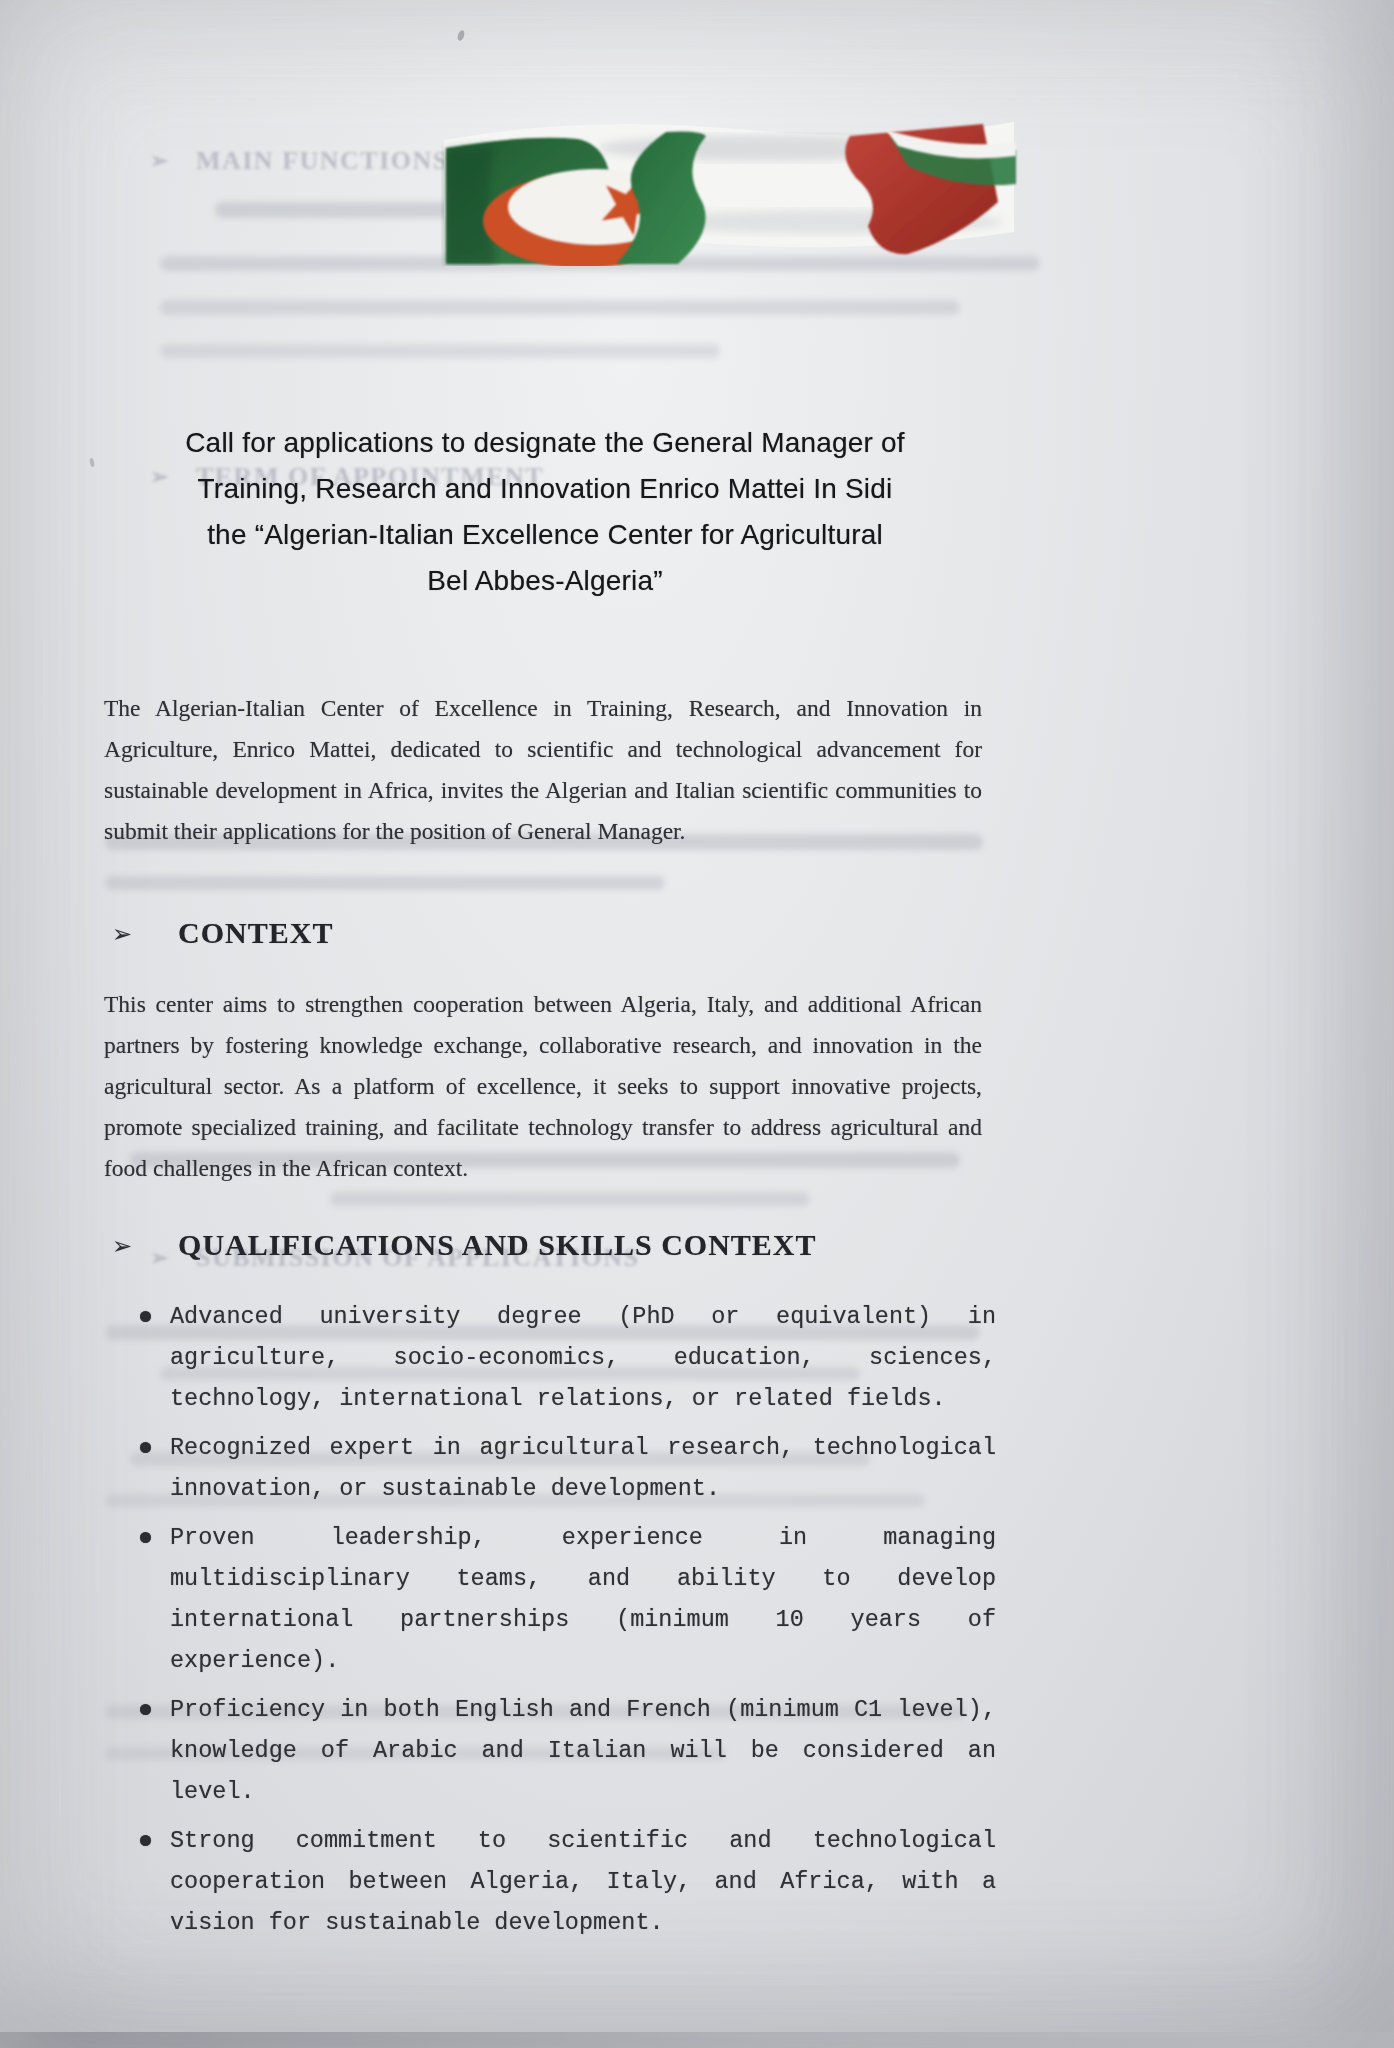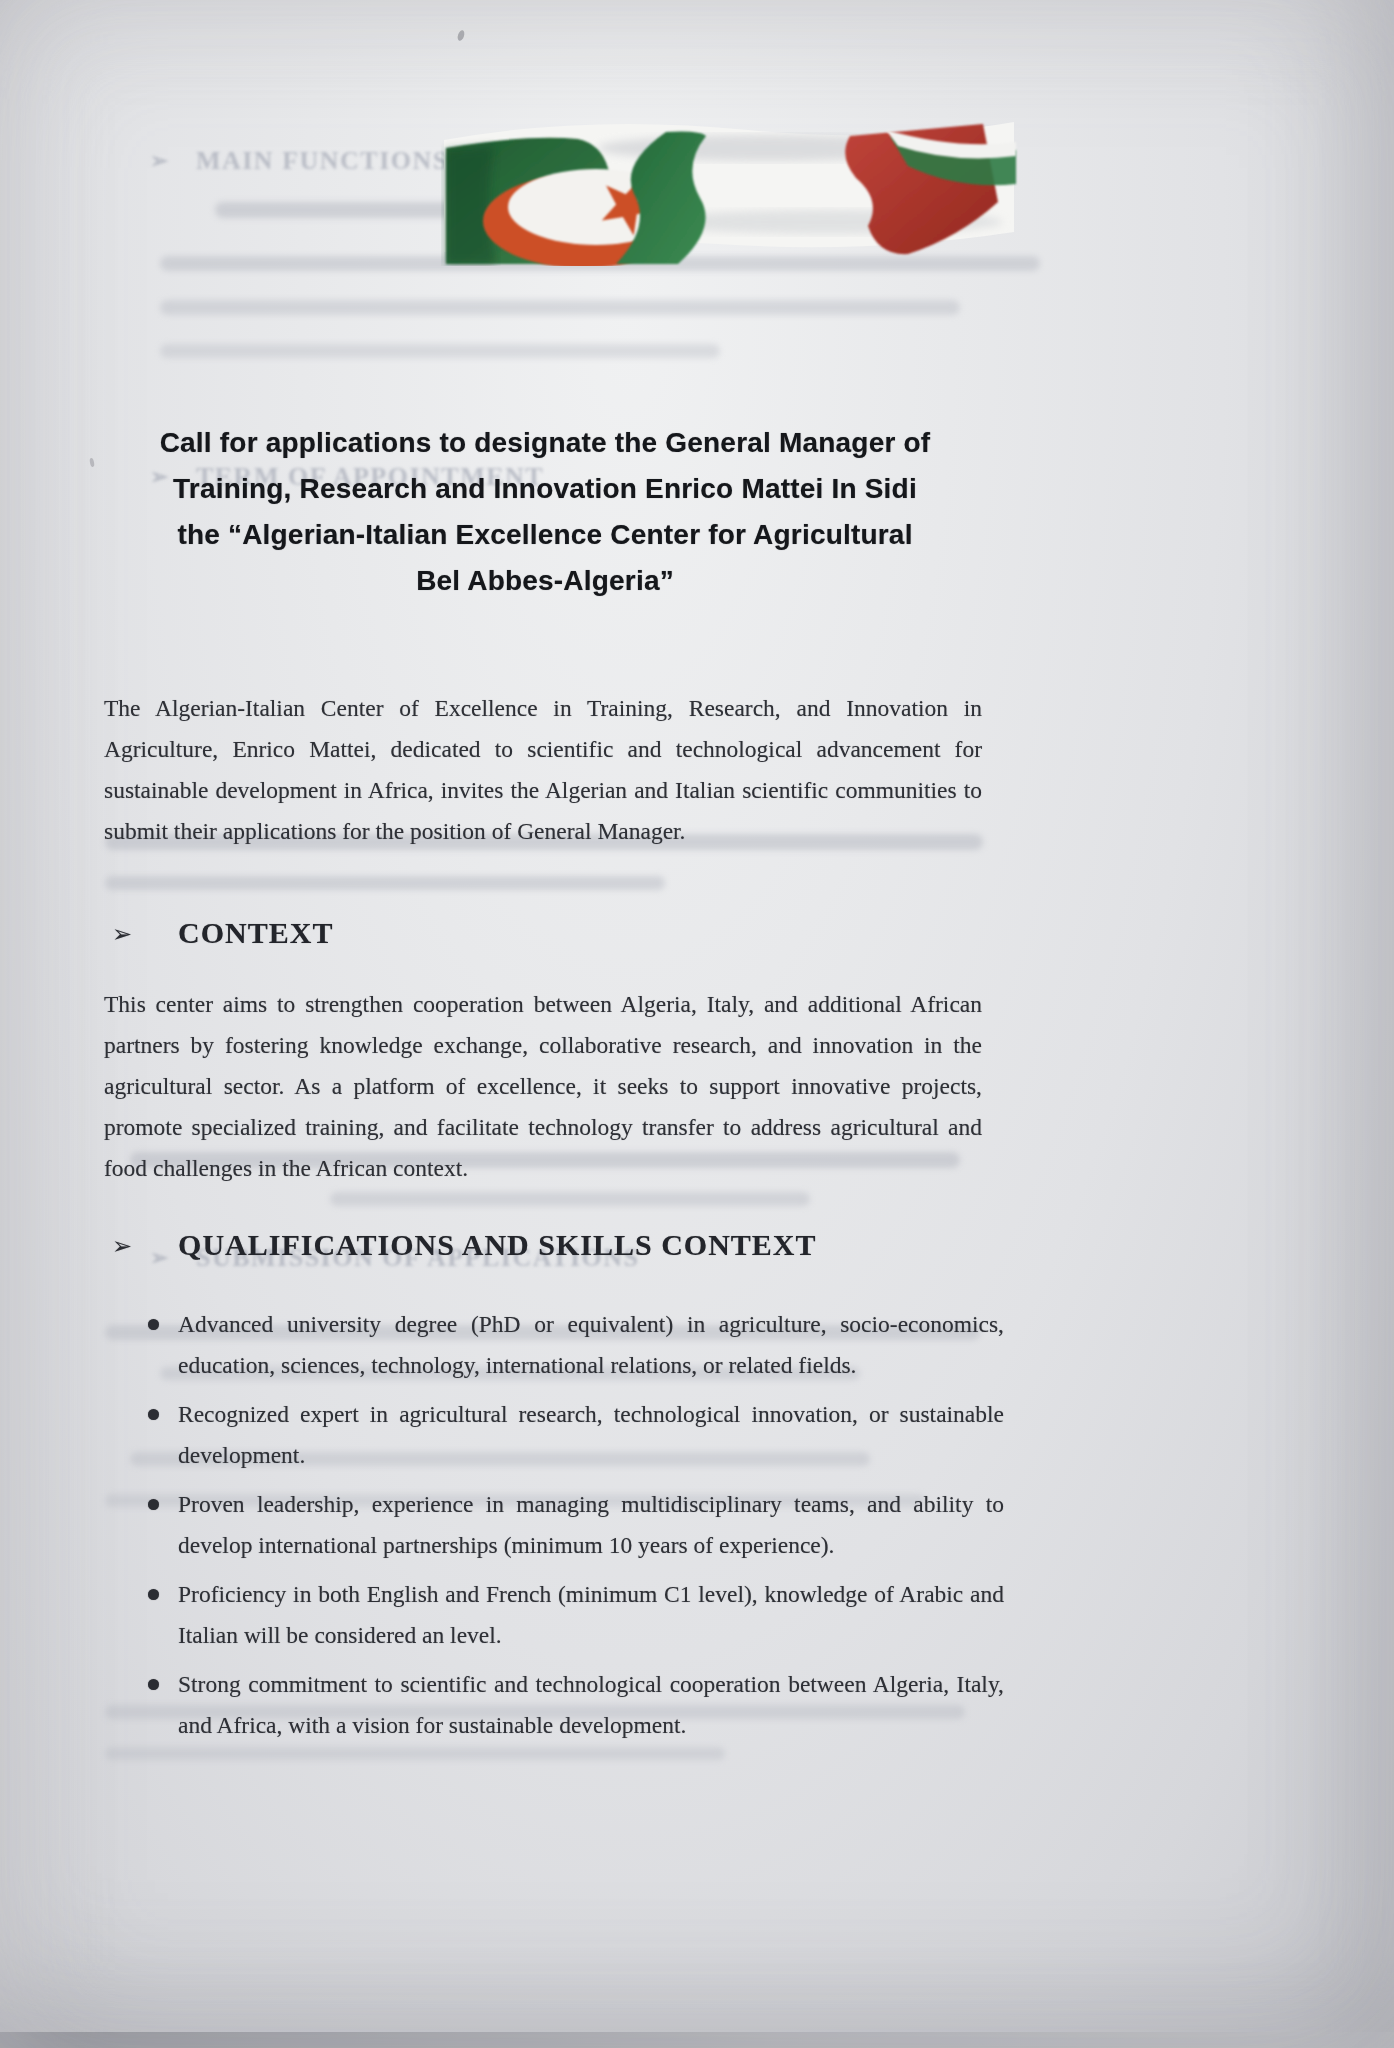--- a/index.html
+++ b/index.html
@@ -21,37 +21,37 @@
   .ghost-layer{position:absolute;inset:0;z-index:1;}
   .ghost-bar{position:absolute;background:#b3b6bf;border-radius:8px;filter:blur(3px);}
   .ghost-head{position:absolute;display:flex;gap:26px;color:#aeb2bd;filter:blur(1.6px);opacity:.8;
     font-weight:bold;font-size:26px;letter-spacing:1.5px;}
   .ghost-head .g-arrow{font-size:22px;margin-top:2px;}
 
   
   .content-el{position:absolute;z-index:2;}
   .doc-title{
     left:100px;top:420px;width:890px;text-align:center;
-    font-family:"Liberation Sans", sans-serif;font-weight:bold;
+    font-family:"Liberation Sans", sans-serif;font-weight:normal;
     font-size:28px;line-height:46px;color:#15171b;letter-spacing:.2px;
     text-shadow:0 0 1px rgba(21,23,27,.45);
   }
   .doc-title div{white-space:nowrap;}
   .para{
     width:878px;left:104px;text-align:justify;
     font-size:23.5px;line-height:41px;color:#2e3036;
     text-shadow:0 0 1px rgba(46,48,54,.4);
     margin-top:32px;
   }
   .para{text-align-last:left;}
   .sec-head{display:flex;align-items:baseline;gap:30px;left:112px;color:#23252b;
     text-shadow:0 0 1px rgba(35,37,43,.4);}
   .sec-head .arrow{font-size:24px;color:#2b2d33;transform:translateY(-1px);}
   .sec-head h2{margin:16px;font-size:30px;font-weight:bold;letter-spacing:1px;font-family:"Liberation Serif",serif;}
-  .bullets{left:104px;width:884px;margin:16px;padding:0;list-style:none;}
+  .bullets{left:104px;width:884px;margin:8px;padding:0;list-style:none;font-family:Liberation Mono, monospace;}
   .bullets li{display:flex;margin-bottom:8px;}
   .b-dot{flex:0 0 58px;position:relative;}
   .b-dot::before{content:"";position:absolute;left:28px;top:15px;width:11px;height:11px;border-radius:50%;
     background:#2b2d33;box-shadow:0 0 1px rgba(43,45,51,.6);}
   .b-text{flex:1;text-align:justify;text-align-last:left;font-size:23.5px;line-height:41px;color:#2e3036;
     text-shadow:0 0 1px rgba(46,48,54,.4);}
   .flags{position:absolute;left:438px;top:106px;z-index:2;}
 </style>
 </head>
 <body>

